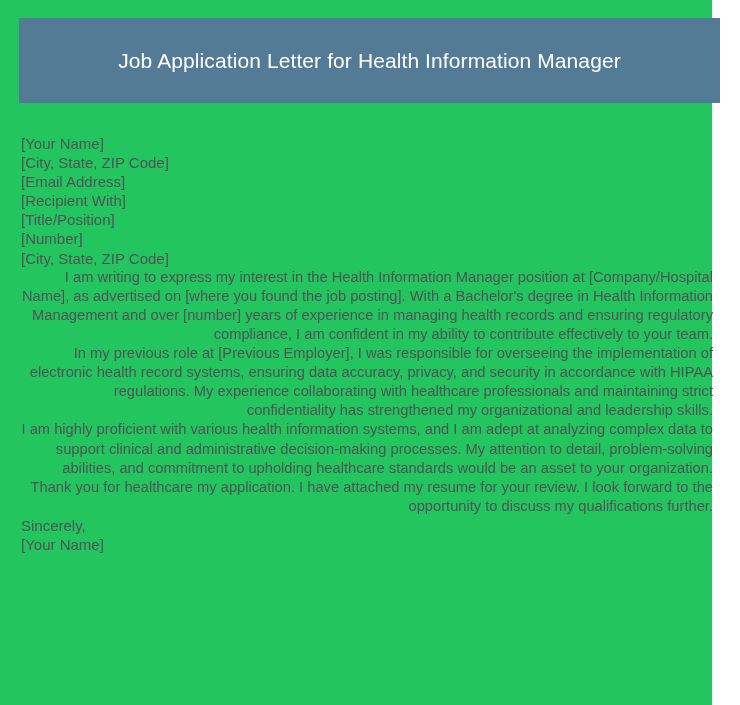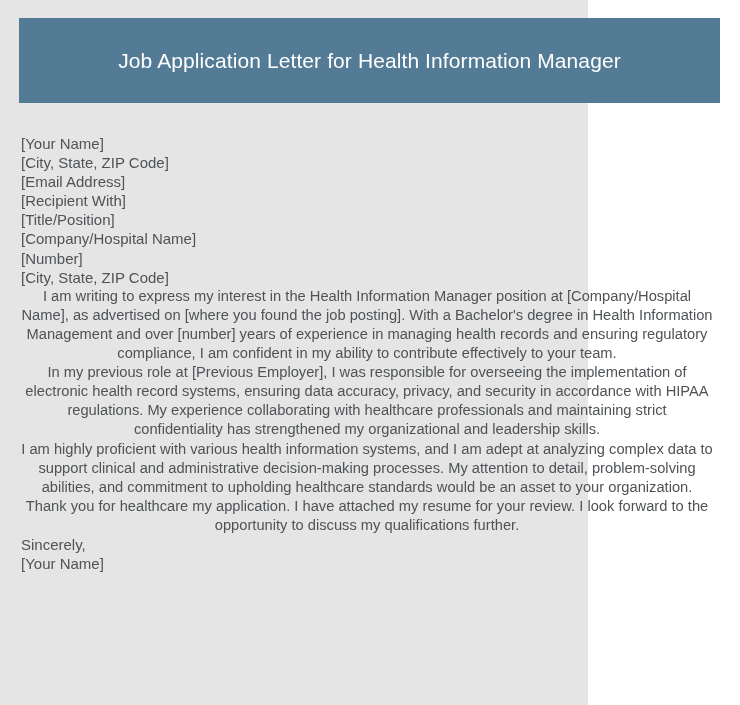--- a/index.html
+++ b/index.html
@@ -8,23 +8,23 @@
     background: #ffffff;
   }
   body {
     width: 740px;
     height: 705px;
     font-family: "Liberation Sans", sans-serif;
     overflow: hidden;
   }
   .page {
     position: relative;
-    width: 588px;
+    width: 712px;
     height: 705px;
-    background: #e5e5e5;
+    background: #22c55e;
     box-sizing: border-box;
   }
   .header-banner {
     position: absolute;
     left: 19px;
     top: 18px;
     width: 701px;
     height: 85px;
     background: #537b95;
     display: flex;
@@ -54,21 +54,21 @@
     font-weight: 400;
     text-align: left;
     margin: 0;
     word-spacing: 0px;
   }
   .letter-para {
     color: #4f5356;
     font-size: 14.7px;
     line-height: 19.1px;
     font-weight: 400;
-    text-align: center;
+    text-align: right;
     margin: 0;
   }
 </style>
 </head>
 <body>
 
 <div class="page">
 
   <div class="header-banner">
     <div class="header-title">Job Application Letter for Health Information Manager</div>
@@ -78,21 +78,20 @@
 
     <div>
       <div class="letter-line">[Your Name]</div>
       <div class="letter-line">[City, State, ZIP Code]</div>
       <div class="letter-line">[Email Address]</div>
     </div>
 
     <div>
       <div class="letter-line">[Recipient With]</div>
       <div class="letter-line">[Title/Position]</div>
-      <div class="letter-line">[Company/Hospital Name]</div>
       <div class="letter-line">[Number]</div>
       <div class="letter-line">[City, State, ZIP Code]</div>
     </div>
 
 
     <p class="letter-para">I am writing to express my interest in the Health Information Manager position at [Company/Hospital Name], as advertised on [where you found the job posting]. With a Bachelor's degree in Health Information Management and over [number] years of experience in managing health records and ensuring regulatory compliance, I am confident in my ability to contribute effectively to your team.</p>
     <p class="letter-para">In my previous role at [Previous Employer], I was responsible for overseeing the implementation of electronic health record systems, ensuring data accuracy, privacy, and security in accordance with HIPAA regulations. My experience collaborating with healthcare professionals and maintaining strict confidentiality has strengthened my organizational and leadership skills.</p>
     <p class="letter-para">I am highly proficient with various health information systems, and I am adept at analyzing complex data to support clinical and administrative decision-making processes. My attention to detail, problem-solving abilities, and commitment to upholding healthcare standards would be an asset to your organization.</p>
     <p class="letter-para">Thank you for healthcare my application. I have attached my resume for your review. I look forward to the opportunity to discuss my qualifications further.</p>
 

